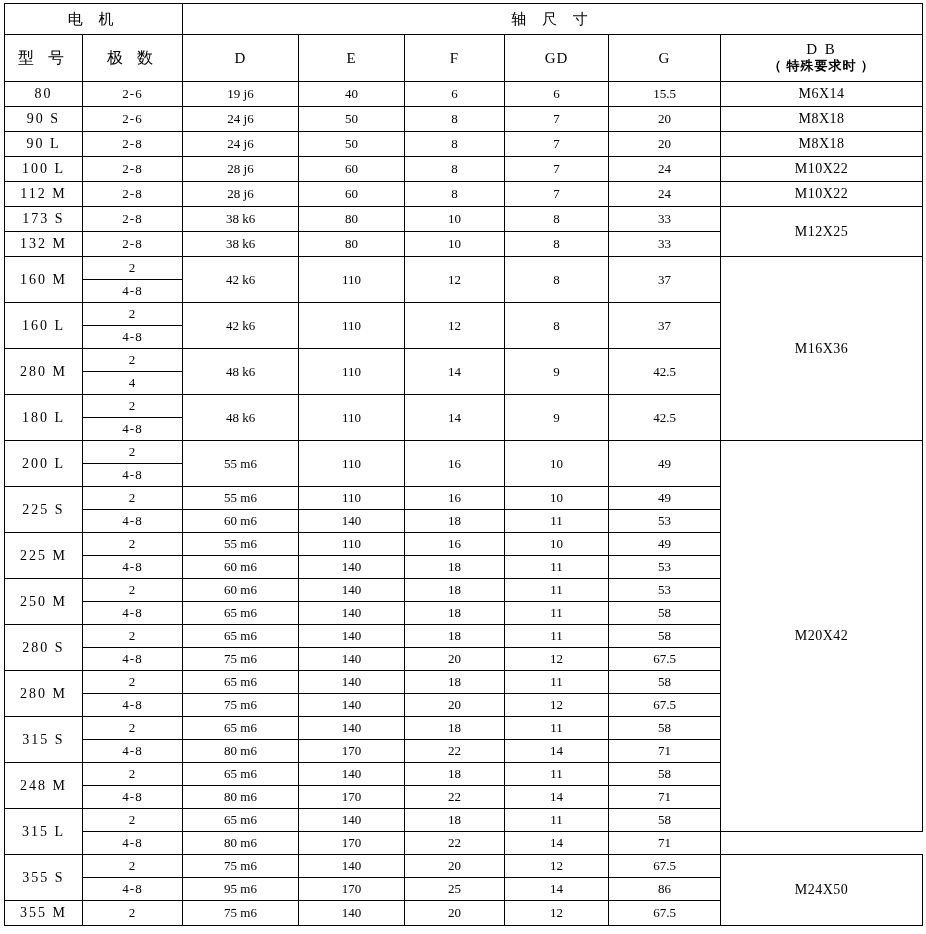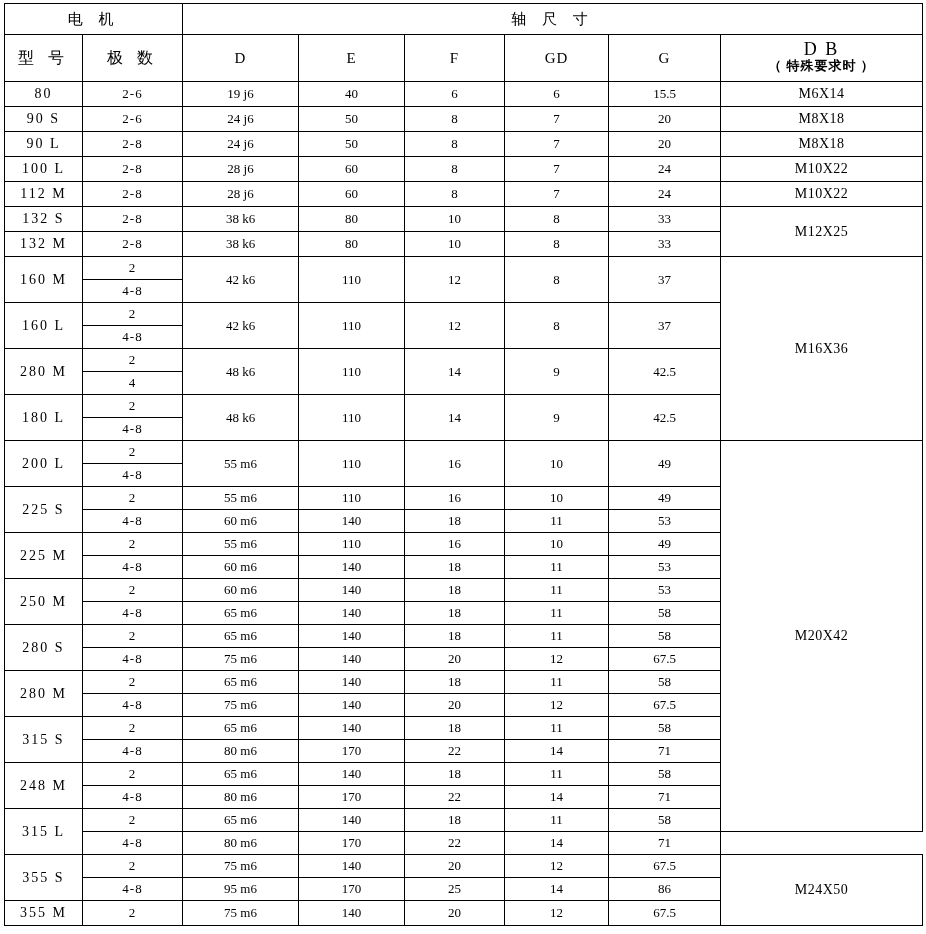--- a/index.html
+++ b/index.html
@@ -56,21 +56,21 @@
   .hdr-sub td.letter {
     font-size: 15px;
     font-weight: normal;
     letter-spacing: 1px;
   }
   .hdr-sub td.cjk {
     letter-spacing: 5px;
     margin-left: 36px;
   }
   .db-head-main {
-    font-size: 18px;
+    font-size: 15px;
     letter-spacing: 2px;
     display: block;
     line-height: 16px;
   }
   .db-head-sub {
     font-size: 13px;
     letter-spacing: 1px;
     display: block;
     line-height: 18px;
     font-weight: bold;
@@ -176,21 +176,21 @@
           <td class="model">112 M</td>
           <td class="poles">2-8</td>
           <td class="num">28 j6</td>
           <td class="num">60</td>
           <td class="num">8</td>
           <td class="num">7</td>
           <td class="num">24</td>
           <td class="db">M10X22</td>
         </tr>
         <tr class="r-single">
-          <td class="model">132 S</td>
+          <td class="model">173 S</td>
           <td class="poles">2-8</td>
           <td class="num">38 k6</td>
           <td class="num">80</td>
           <td class="num">10</td>
           <td class="num">8</td>
           <td class="num">33</td>
           <td class="db" rowspan="2">M12X25</td>
         </tr>
         <tr class="r-single">
           <td class="model">132 M</td>

